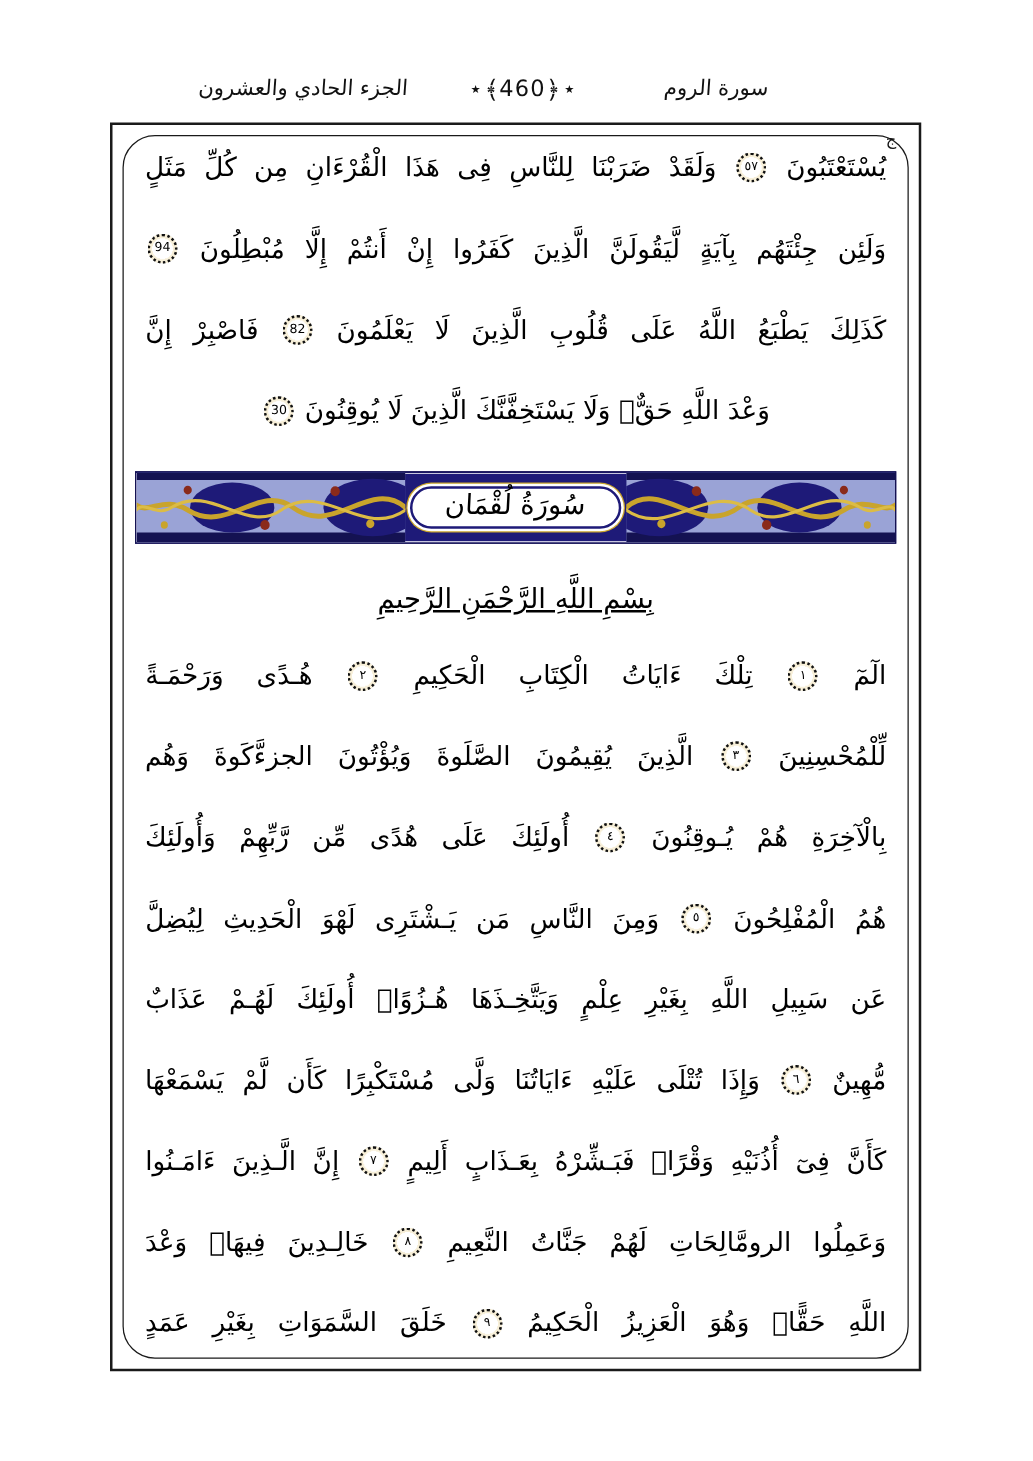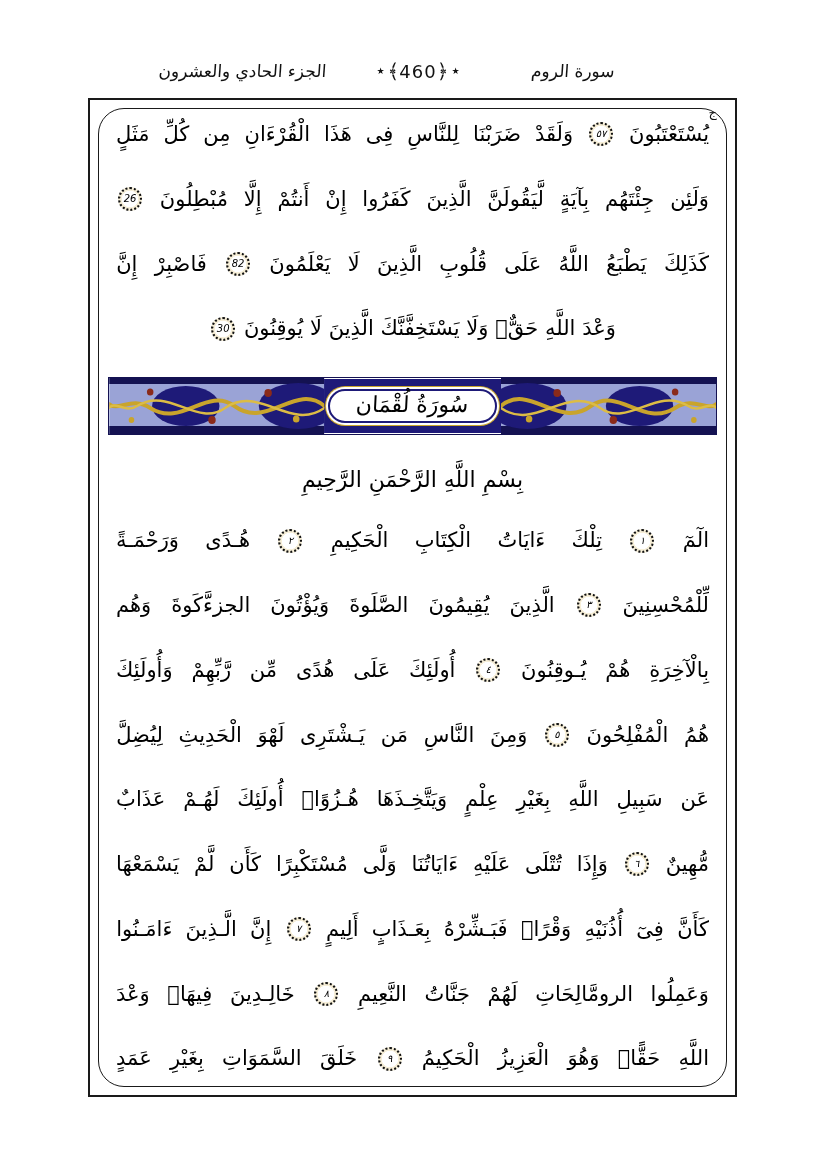--- a/index.html
+++ b/index.html
@@ -50,25 +50,26 @@
     direction:rtl;font-size:21px;line-height:1.55;color:var(--ink);
     padding:0 10px;display:flex;align-items:center;white-space:nowrap;
   }
   .qline.justify{justify-content:space-between;}
   .qline.center{justify-content:center;gap:0.32em;}
   .qline .w{display:inline-block;}
   .ayah{
     display:inline-flex;align-items:center;justify-content:center;flex:0 0 auto;
     width:24px;height:24px;border:2px dotted #111;border-radius:50%;
     font-size:10px;line-height:1;background:radial-gradient(circle,#fff 58%,#f7efd8 59% 100%);
-    box-sizing:border-box;margin:0 2px;align-self:center;font-style:italic;
+    box-sizing:border-box;margin:0 2px;align-self:center;
   }
   .bismillah{
     direction:rtl;font-size:22px;display:flex;justify-content:center;align-items:center;
     color:var(--ink);
+    text-decoration:underline;
   }
   
   .banner{
     height:58px;margin:0 2px;background:var(--navy);
     border:1.5px solid var(--navy-dark);
     display:flex;align-items:center;box-sizing:border-box;overflow:hidden;
     box-shadow:0 0 0 1px #fff inset;
   }
   .orn{flex:1 1 auto;height:100%;min-width:0;}
   .orn.mirror{transform:scaleX(-1);}
@@ -116,21 +117,21 @@
           <span class="w">وَلَئِن</span>
           <span class="w">جِئْتَهُم</span>
           <span class="w">بِآيَةٍ</span>
           <span class="w">لَّيَقُولَنَّ</span>
           <span class="w">الَّذِينَ</span>
           <span class="w">كَفَرُوا</span>
           <span class="w">إِنْ</span>
           <span class="w">أَنتُمْ</span>
           <span class="w">إِلَّا</span>
           <span class="w">مُبْطِلُونَ</span>
-          <span class="ayah">26</span>
+          <span class="ayah">94</span>
         </div><div class="qline justify">
           <span class="w">كَذَلِكَ</span>
           <span class="w">يَطْبَعُ</span>
           <span class="w">اللَّهُ</span>
           <span class="w">عَلَى</span>
           <span class="w">قُلُوبِ</span>
           <span class="w">الَّذِينَ</span>
           <span class="w">لَا</span>
           <span class="w">يَعْلَمُونَ</span>
           <span class="ayah">82</span>

